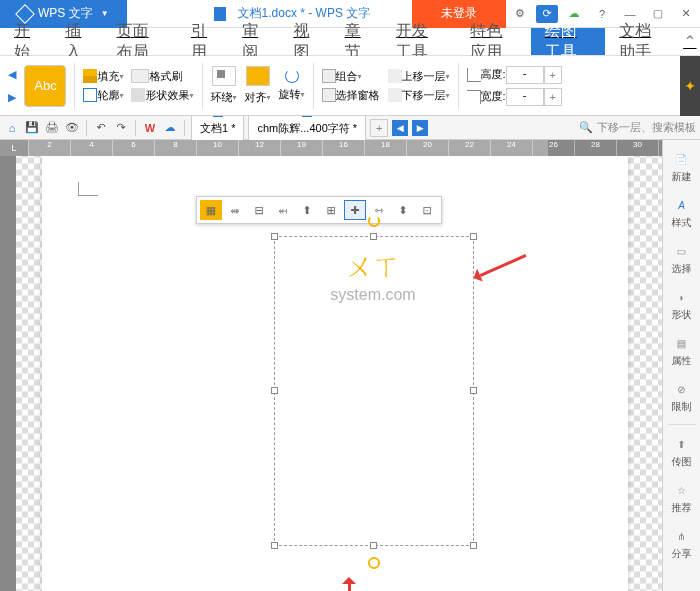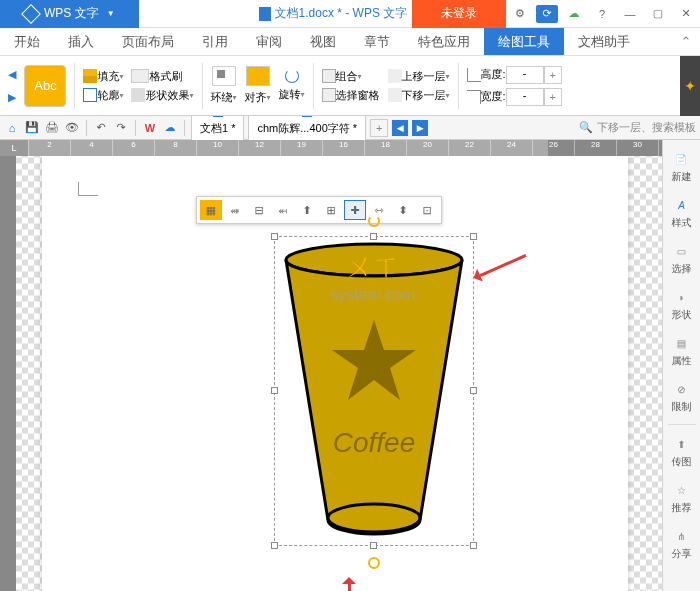--- a/index.html
+++ b/index.html
@@ -1,32 +1,32 @@
 <!DOCTYPE html>
 <html><head>
 <meta charset="utf-8">
 <style>
 * { box-sizing: border-box; margin: 0; padding: 0; font-family: "Microsoft YaHei", sans-serif; }
 body { width: 700px; height: 591px; background: #f0f0f0; overflow: hidden; position: relative; }
 
 
 .titlebar { height: 28px; background: #fff; display: flex; align-items: center; font-size: 12px; border-bottom: 1px solid #ddd; }
-.app-logo { background: #2b7bd6; color: #fff; height: 28px; display: flex; align-items: center; padding: 0 24px; gap: 4px; }
+.app-logo { background: #2b7bd6; color: #fff; height: 28px; display: flex; align-items: center; padding: 0 18px; gap: 4px; }
 .app-logo::before { content: ""; width: 12px; height: 12px; border: 1.5px solid #fff; display: inline-block; transform: rotate(45deg); margin-right: 2px; }
 .dropdown-arrow { font-size: 8px; margin-left: 4px; }
-.title-doc { color: #2b7bd6; margin-left: 120px; display: flex; align-items: center; gap: 4px; }
+.title-doc { color: #2b7bd6; margin-left: 87px; display: flex; align-items: center; gap: 12px; }
 .title-doc-icon { width: 12px; height: 14px; background: #2b7bd6; display: inline-block; }
 .title-login { background: #ff5722; color: #fff; padding: 0 29px; height: 28px; display: flex; align-items: center; margin-left: auto; }
 .title-icons { display: flex; align-items: center; gap: 0; }
 .title-icon { width: 28px; height: 28px; display: flex; align-items: center; justify-content: center; color: #666; font-size: 11px; cursor: pointer; }
 .title-icon.blue { background: #2b7bd6; color: #fff; width: 22px; height: 18px; border-radius: 2px; margin: 0 2px; }
 .title-icon.green { color: #4caf50; }
 
 
-.menubar { height: 28px; background: #fff; display: flex; align-items: stretch; font-size: 13px; border-bottom: 1px solid #e0e0e0; }
+.menubar { height: 28px; background: #fff; display: flex; align-items: stretch; font-size: 16px; border-bottom: 1px solid #e0e0e0; text-decoration: underline; }
 .menu-tab { padding: 0 14px; display: flex; align-items: center; color: #555; cursor: pointer; }
 .menu-tab.active { background: #2b7bd6; color: #fff; }
 .menu-tab-spacer { flex: 1; }
 .menu-close { width: 28px; display: flex; align-items: center; justify-content: center; color: #888; }
 
 
 .ribbon { height: 60px; background: #fff; display: flex; align-items: center; padding: 4px 8px; gap: 8px; font-size: 11px; border-bottom: 1px solid #d0d0d0; position: relative; }
 .ribbon-btn-big { width: 42px; height: 42px; background: #f7b500; border: 1px solid #ccc; border-radius: 4px; display: flex; align-items: center; justify-content: center; color: #fff; font-size: 13px; }
 .ribbon-btn-big-wrap { display: flex; flex-direction: column; align-items: center; }
 .ribbon-sep { width: 1px; height: 46px; background: #e0e0e0; }
@@ -129,20 +129,21 @@
 </div>
 
 <div class="menubar">
   <div class="menu-tab">开始</div>
   <div class="menu-tab">插入</div>
   <div class="menu-tab">页面布局</div>
   <div class="menu-tab">引用</div>
   <div class="menu-tab">审阅</div>
   <div class="menu-tab">视图</div>
   <div class="menu-tab">章节</div>
+  <div class="menu-tab">开发工具</div>
   <div class="menu-tab">特色应用</div>
   <div class="menu-tab active">绘图工具</div>
   <div class="menu-tab">文档助手</div>
   <div class="menu-tab-spacer"></div>
   <div class="menu-close">⌃</div>
 </div>
 
 <div class="ribbon">
   <div class="ribbon-col" style="gap:10px;color:#2b7bd6;">
     <span>◀</span>
@@ -320,29 +321,20 @@
         <div class="handle h-tm"></div>
         <div class="handle h-tr"></div>
         <div class="handle h-ml"></div>
         <div class="handle h-mr"></div>
         <div class="handle h-bl"></div>
         <div class="handle h-bm"></div>
         <div class="handle h-br"></div>
         <div class="anchor"></div>
       </div>
 
-      <div class="cup">
-        <svg viewBox="0 0 184 296">
-          <ellipse cx="92" cy="18" rx="88" ry="16" fill="#c9a100" stroke="#000" stroke-width="3"></ellipse>
-          <path d="M 4 18 L 46 278 A 46 14 0 0 0 138 278 L 180 18 A 88 16 0 0 1 4 18 Z" fill="#c9a100" stroke="#000" stroke-width="3"></path>
-          <ellipse cx="92" cy="276" rx="46" ry="14" fill="#c9a100" stroke="#000" stroke-width="3"></ellipse>
-          <polygon points="92,78 102,108 134,108 108,126 118,158 92,138 66,158 76,126 50,108 82,108" fill="#8a6d00"></polygon>
-          <text x="92" y="210" text-anchor="middle" font-family="cursive" font-style="italic" font-size="28" fill="#8a6d00">Coffee</text>
-        </svg>
-      </div>
 
       <div class="watermark">
         <div class="big">ㄨㄒ</div>
         <div>system.com</div>
       </div>
 
       <div class="arrow arrow1"></div>
       <div class="arrow arrow2"></div>
     </div>
   </div>

